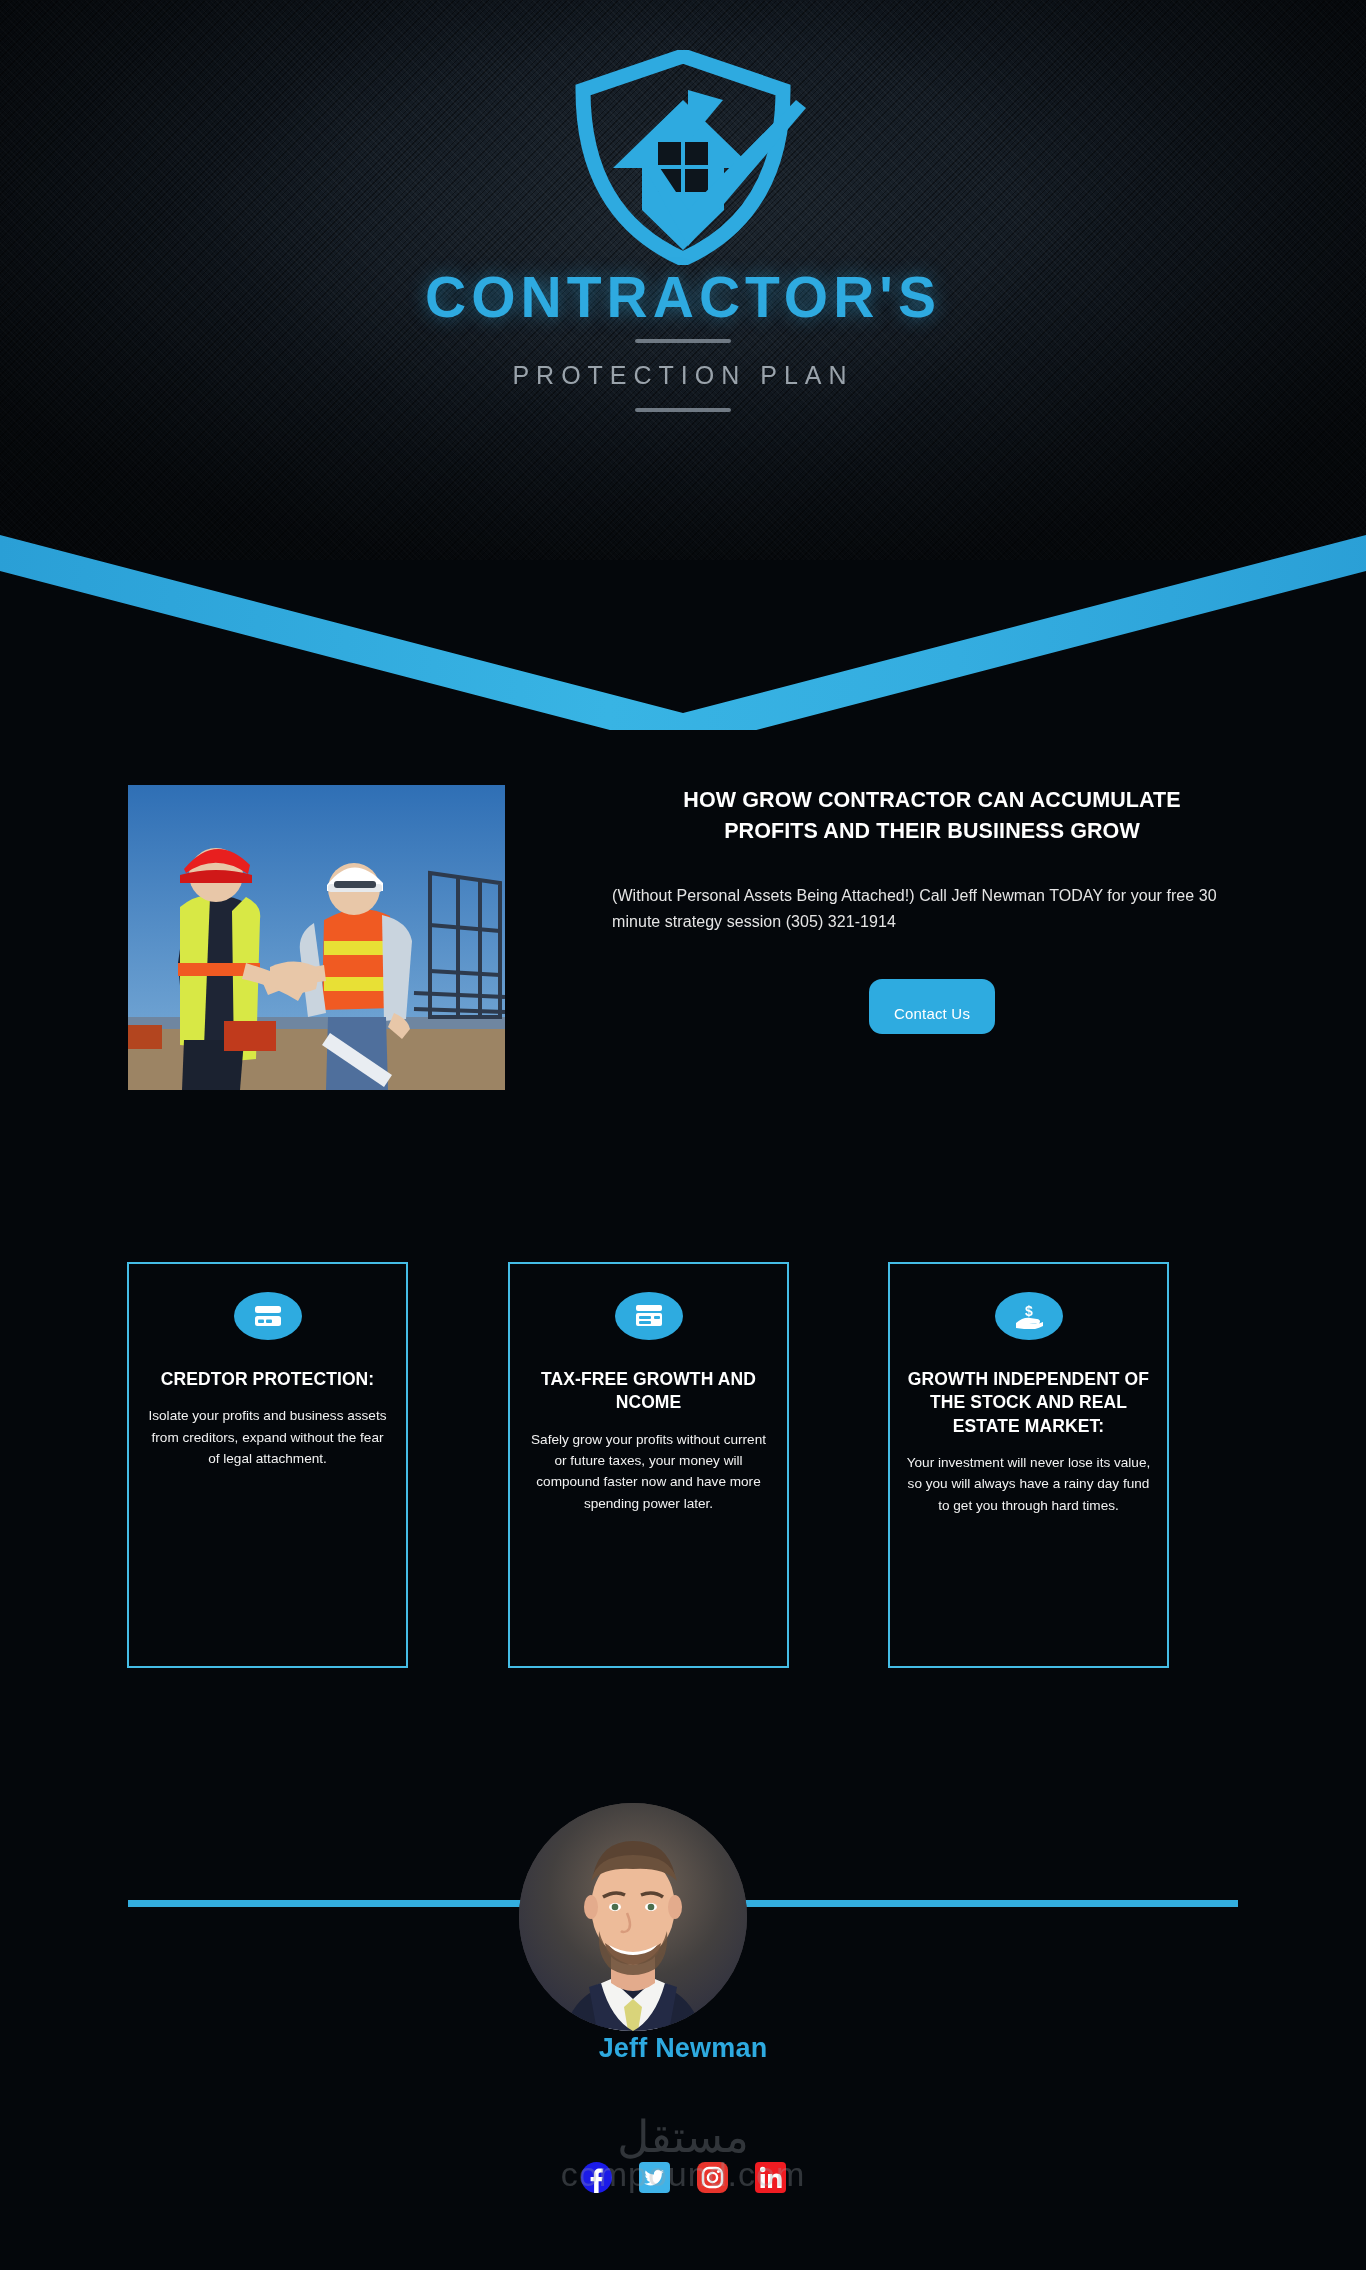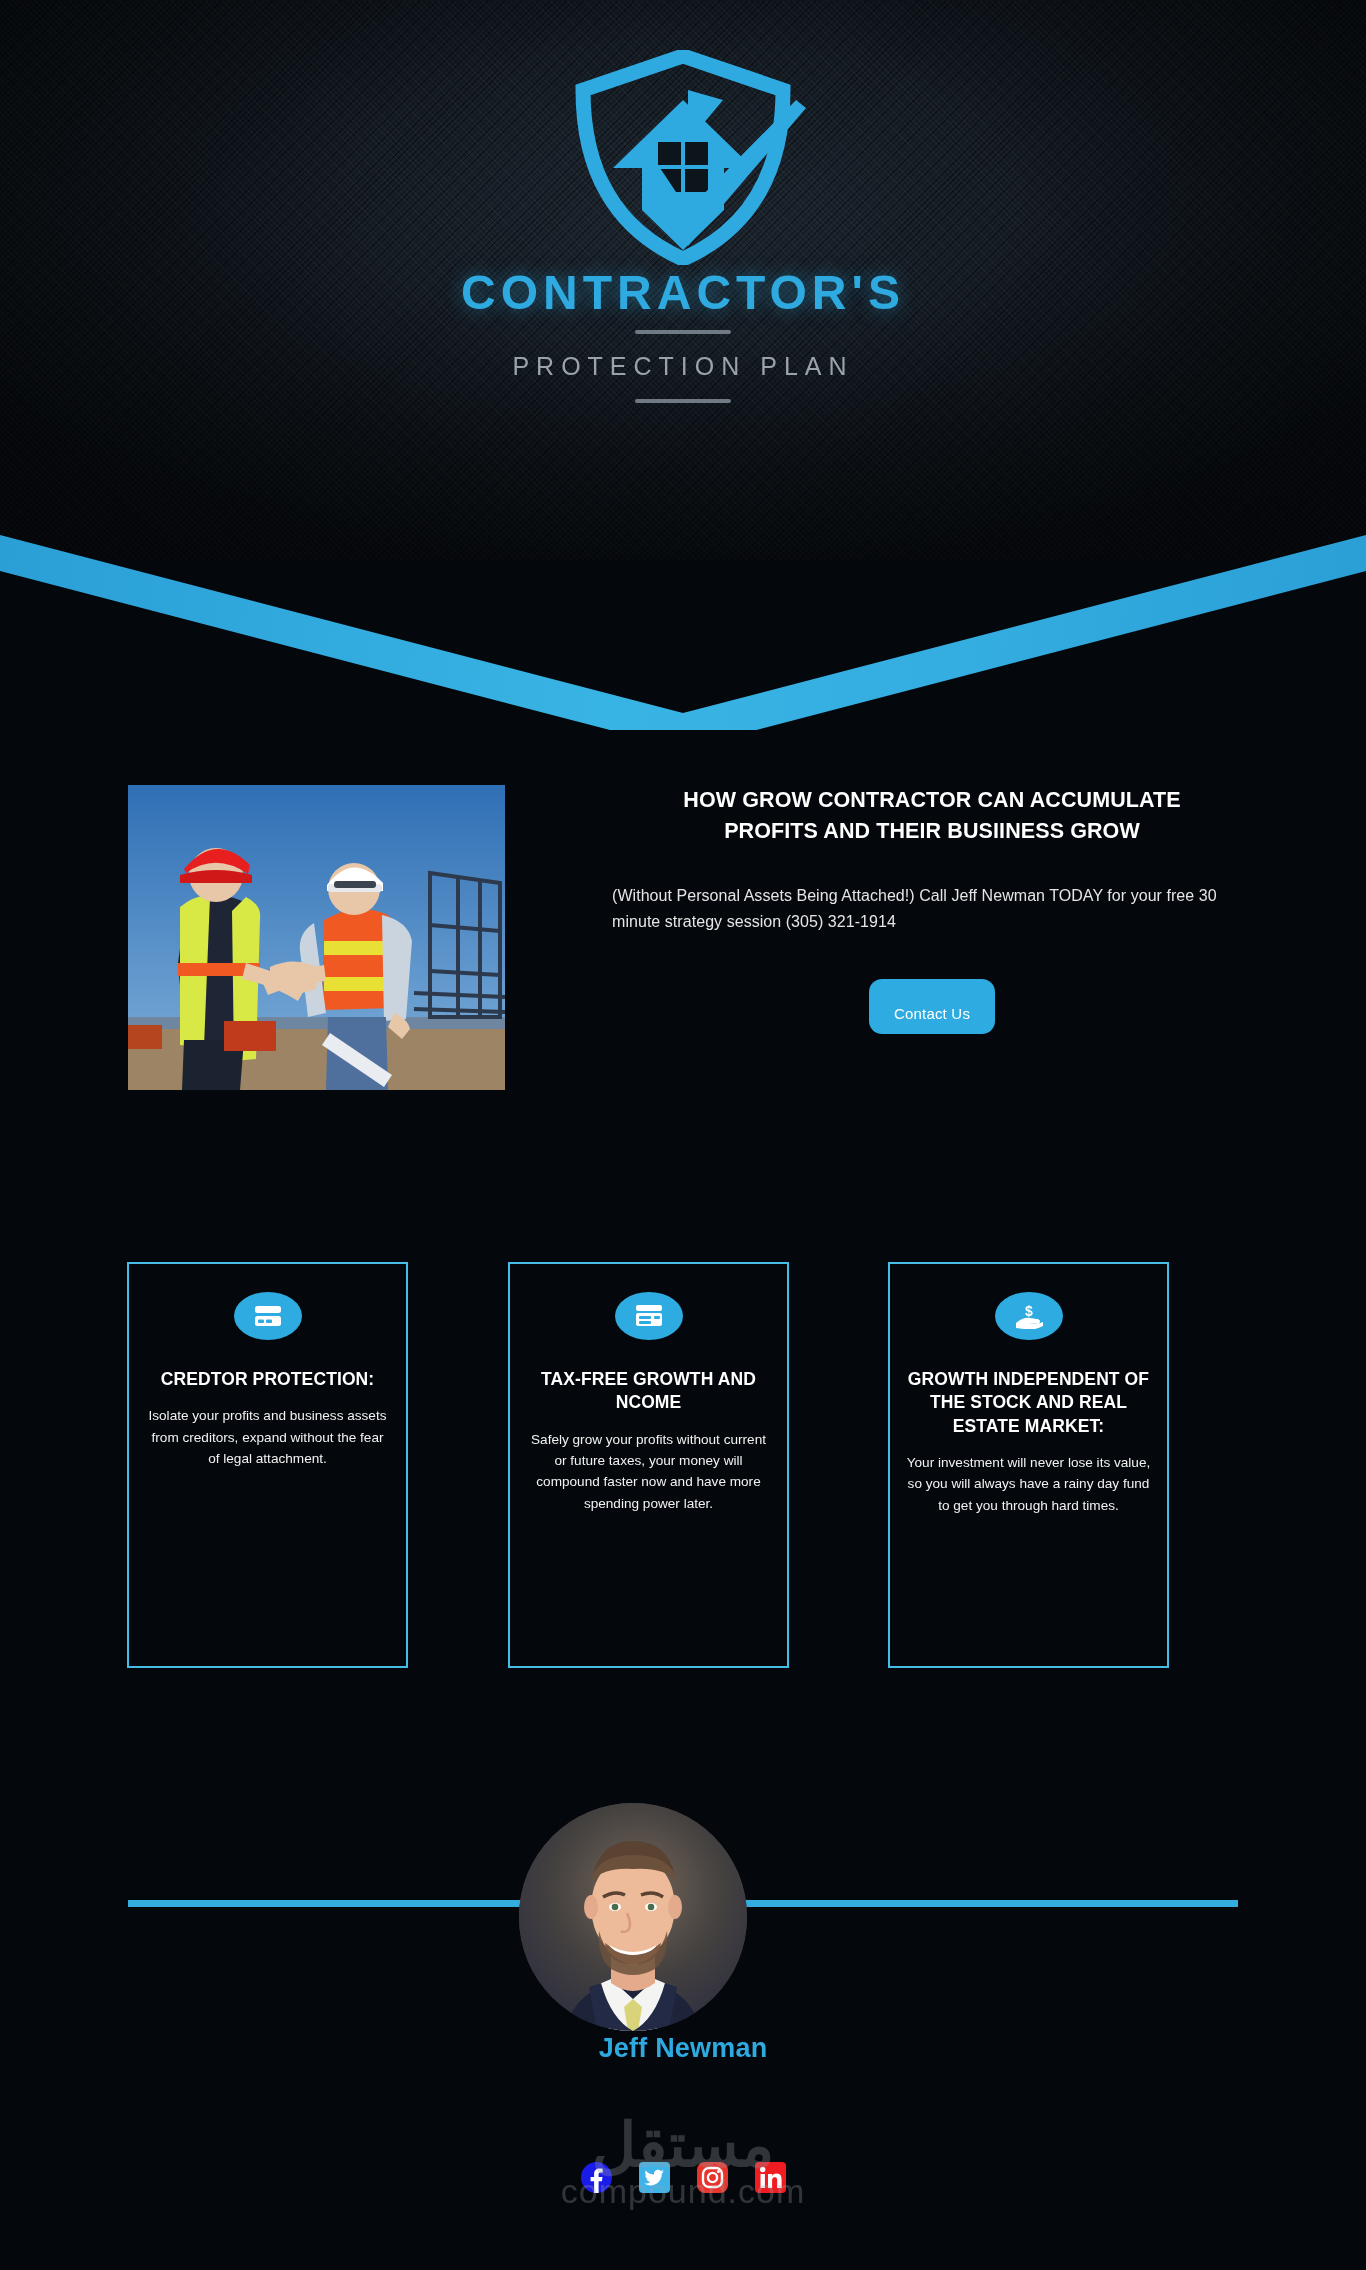--- a/index.html
+++ b/index.html
@@ -41,21 +41,21 @@
     background:linear-gradient(95deg,#2a9fd6 0%, #38b4e4 45%, #34ade0 70%, #2a9fd6 100%);
     -webkit-clip-path: polygon(0 0, 683px 178px, 1366px 0, 1366px 36px, 683px 214px, 0 36px);
     clip-path: polygon(0 0, 683px 178px, 1366px 0, 1366px 36px, 683px 214px, 0 36px);
   }
 
   
   .logo-wrap { position:absolute; left:0; top:50px; width:1366px; text-align:center; }
   .shield { display:block; margin:0 auto; }
   .logo-title {
     margin-top:4px;
-    font-size:48px; font-weight:700; letter-spacing:5px;
+    font-size:57px; font-weight:700; letter-spacing:5px;
     color:#2eaae0; line-height:1;
     text-shadow:0 0 18px rgba(46,170,224,.5);
   }
   .logo-sub-row {
     display:flex; align-items:center; justify-content:center; gap:18px; margin-top:13px;flex-direction:column;
   }
   .logo-rule { width:96px; height:4px; background:#707a84; border-radius:2px; }
   .logo-sub {
     font-size:25px; letter-spacing:7px; font-weight:400; color:#9aa3ab;
   }
@@ -124,21 +124,21 @@
     position:absolute; left:0; top:372px; width:1366px;
     display:flex; justify-content:center; gap:27px;
   }
   .soc { width:31px; height:31px; display:block; }
 
   
   .watermark {
     position:absolute; left:0; top:2115px; width:1366px; height:120px;
     text-align:center; pointer-events:none; opacity:.30;
   }
-  .wm-ar { font-size:61px; color:#9aa0a6; letter-spacing:2px; line-height:1; font-weight:700; }
+  .wm-ar { font-size:44px; color:#9aa0a6; letter-spacing:2px; line-height:1; font-weight:400; }
   .wm-en { font-size:34px; color:#9aa0a6; letter-spacing:1px; margin-top:-4px; }
 </style>
 </head>
 <body>
 
 <div class="header">
   <div class="header-tex"></div>
   <div class="header-vignette"></div>
 
   <div class="logo-wrap">

